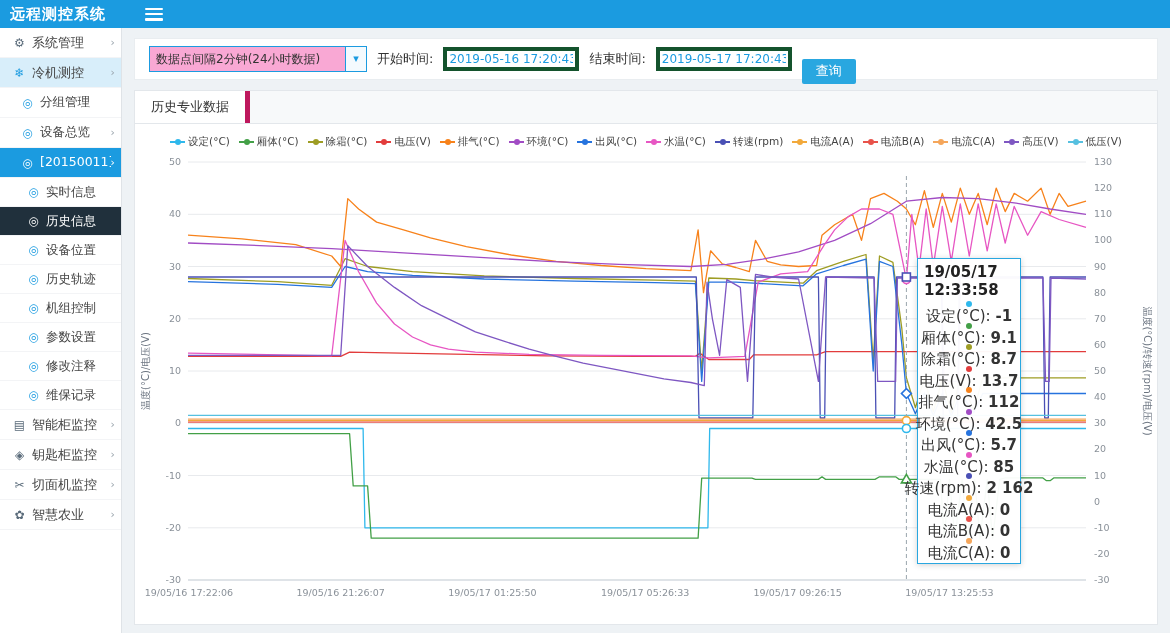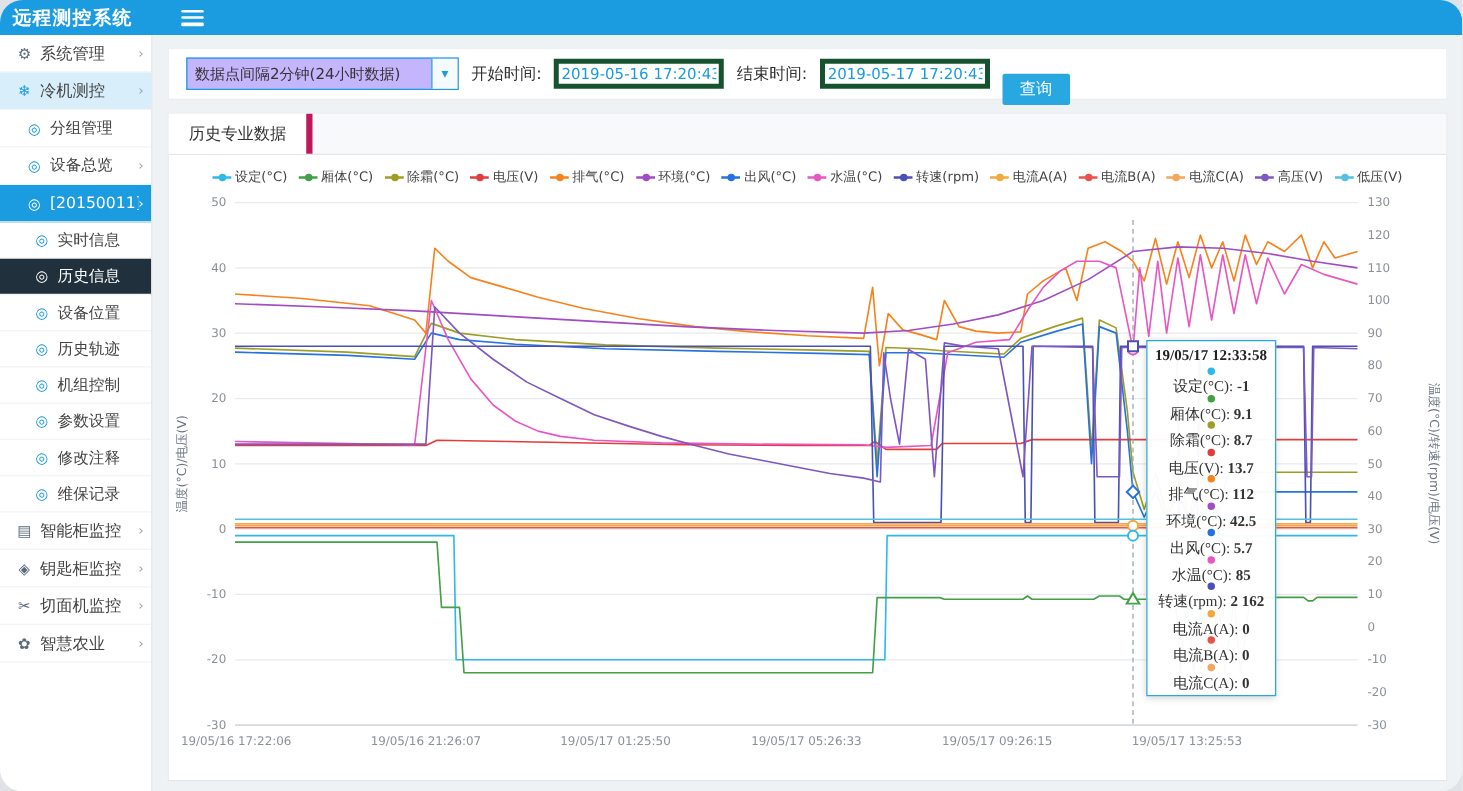--- a/index.html
+++ b/index.html
@@ -1,17 +1,17 @@
 <!DOCTYPE html>
 <html><head>
 <meta charset="utf-8">
 <style>
   html,body{margin:0;padding:0;background:#dfe3e8;}
   .app{width:1170px;height:633px;position:relative;overflow:hidden;background:#EEF2F5;
-       font-family:"DejaVu Sans","Liberation Sans",sans-serif;border-radius:18px;-webkit-font-smoothing:antialiased;}
+       font-family:"DejaVu Sans","Liberation Sans",sans-serif;-webkit-font-smoothing:antialiased;}
   
   .topbar{position:absolute;top:0;left:0;right:0;height:28px;background:#1B9BE0;color:#fff;
           display:flex;align-items:center;z-index:6;}
   .brand{width:121px;flex:none;font-size:15px;font-weight:bold;padding-left:10px;letter-spacing:1px;}
   .burger{width:18px;height:13px;margin-left:14px;display:flex;flex-direction:column;justify-content:space-between;cursor:pointer;}
   .burger span{display:block;height:2.5px;background:#fff;border-radius:1px;}
   .top-right{margin-left:auto;display:flex;align-items:center;gap:16px;padding-right:14px;font-size:12.5px;}
   .top-link{display:flex;align-items:center;gap:4px;cursor:pointer;}
   .top-link .ico{font-size:12px;}
   
@@ -29,21 +29,21 @@
   .selected-blue .sb-ico,.selected-dark .sb-ico{color:#fff;}
   .sb-label{white-space:nowrap;overflow:hidden;}
   .sb-chev{margin-left:auto;color:#9aa5ad;font-size:11px;flex:none;}
   .selected-blue .sb-chev{color:#fff;}
   
   .main{position:absolute;top:28px;left:122px;right:0;bottom:0;box-sizing:border-box;
         padding:10px 12px 8px;display:flex;flex-direction:column;}
   .filter-card{flex:none;background:#fff;height:42px;display:flex;align-items:center;gap:10px;
                padding:0 14px;margin-bottom:10px;border:1px solid #E9EDF0;box-sizing:border-box;}
   .select{display:flex;align-items:center;border:1px solid #1B9BE0;height:26px;width:218px;
-          background:#c4b5fd;cursor:pointer;box-sizing:border-box;}
+          background:#f9a8d4;cursor:pointer;box-sizing:border-box;}
   .select .sel-text{flex:1;font-size:12px;color:#333;padding:0 6px;white-space:nowrap;}
   .select .sel-arrow{width:20px;flex:none;text-align:center;color:#1B9BE0;border-left:1px solid #1B9BE0;
           font-size:11px;line-height:24px;background:#F4FAFE;}
   .flabel{font-size:13px;color:#333;}
   .time-input{width:136px;height:24px;border:4px solid #14532d;color:#1B9BE0;font-size:12px;
               text-align:center;box-sizing:border-box;background:#fff;font-family:inherit;}
   .query-btn{width:54px;height:25px;background:#29A7E0;color:#fff;border:none;font-size:13px;
              cursor:pointer;border-radius:2px;font-family:inherit;margin-top:24px;}
   
   .panel{flex:1;background:#fff;border:1px solid #E3E7EB;display:flex;flex-direction:column;min-height:0;}
@@ -56,23 +56,23 @@
           font-size:10.5px;color:#444;height:20px;}
   .lg-item{display:flex;align-items:center;gap:3px;cursor:pointer;}
   .lg-mark{position:relative;width:15px;height:2px;flex:none;}
   .lg-mark i{position:absolute;left:5px;top:-2px;width:6px;height:6px;border-radius:50%;}
   svg{display:block;margin:0 auto;}
   .grid{stroke:#E8EAED;stroke-width:1;}
   .axisline{stroke:#CBD2D9;stroke-width:1;}
   .tickL,.tickR,.tickX{font-size:9.5px;fill:#8a9199;font-family:"DejaVu Sans","Liberation Sans",sans-serif;}
   .axtitle{font-size:10px;fill:#6b7480;font-family:"DejaVu Sans","Liberation Sans",sans-serif;}
   
-  .tooltip{position:absolute;left:782px;top:148px;width:90px;background:rgba(255,255,255,.96);
+  .tooltip{position:absolute;left:782px;top:134px;width:90px;background:rgba(255,255,255,.96);
            border:1px solid #29A7E0;box-shadow:0 1px 6px rgba(0,0,0,.18);padding:4px 6px;
-           font-size:12px;color:#333;z-index:4;pointer-events:none;font-family:Liberation Serif, serif;}
+           font-size:15px;color:#333;z-index:4;pointer-events:none;}
   .tooltip .tt-title{font-weight:bold;margin-bottom:2px;color:#222;}
   .tt-row{display:flex;align-items:center;gap:4px;line-height:11.5px;white-space:nowrap;flex-direction:column;}
   .tt-dot{width:6px;height:6px;border-radius:50%;flex:none;}
 </style>
 </head>
 <body>
 
 <div class="app">
 
   <header class="topbar">

